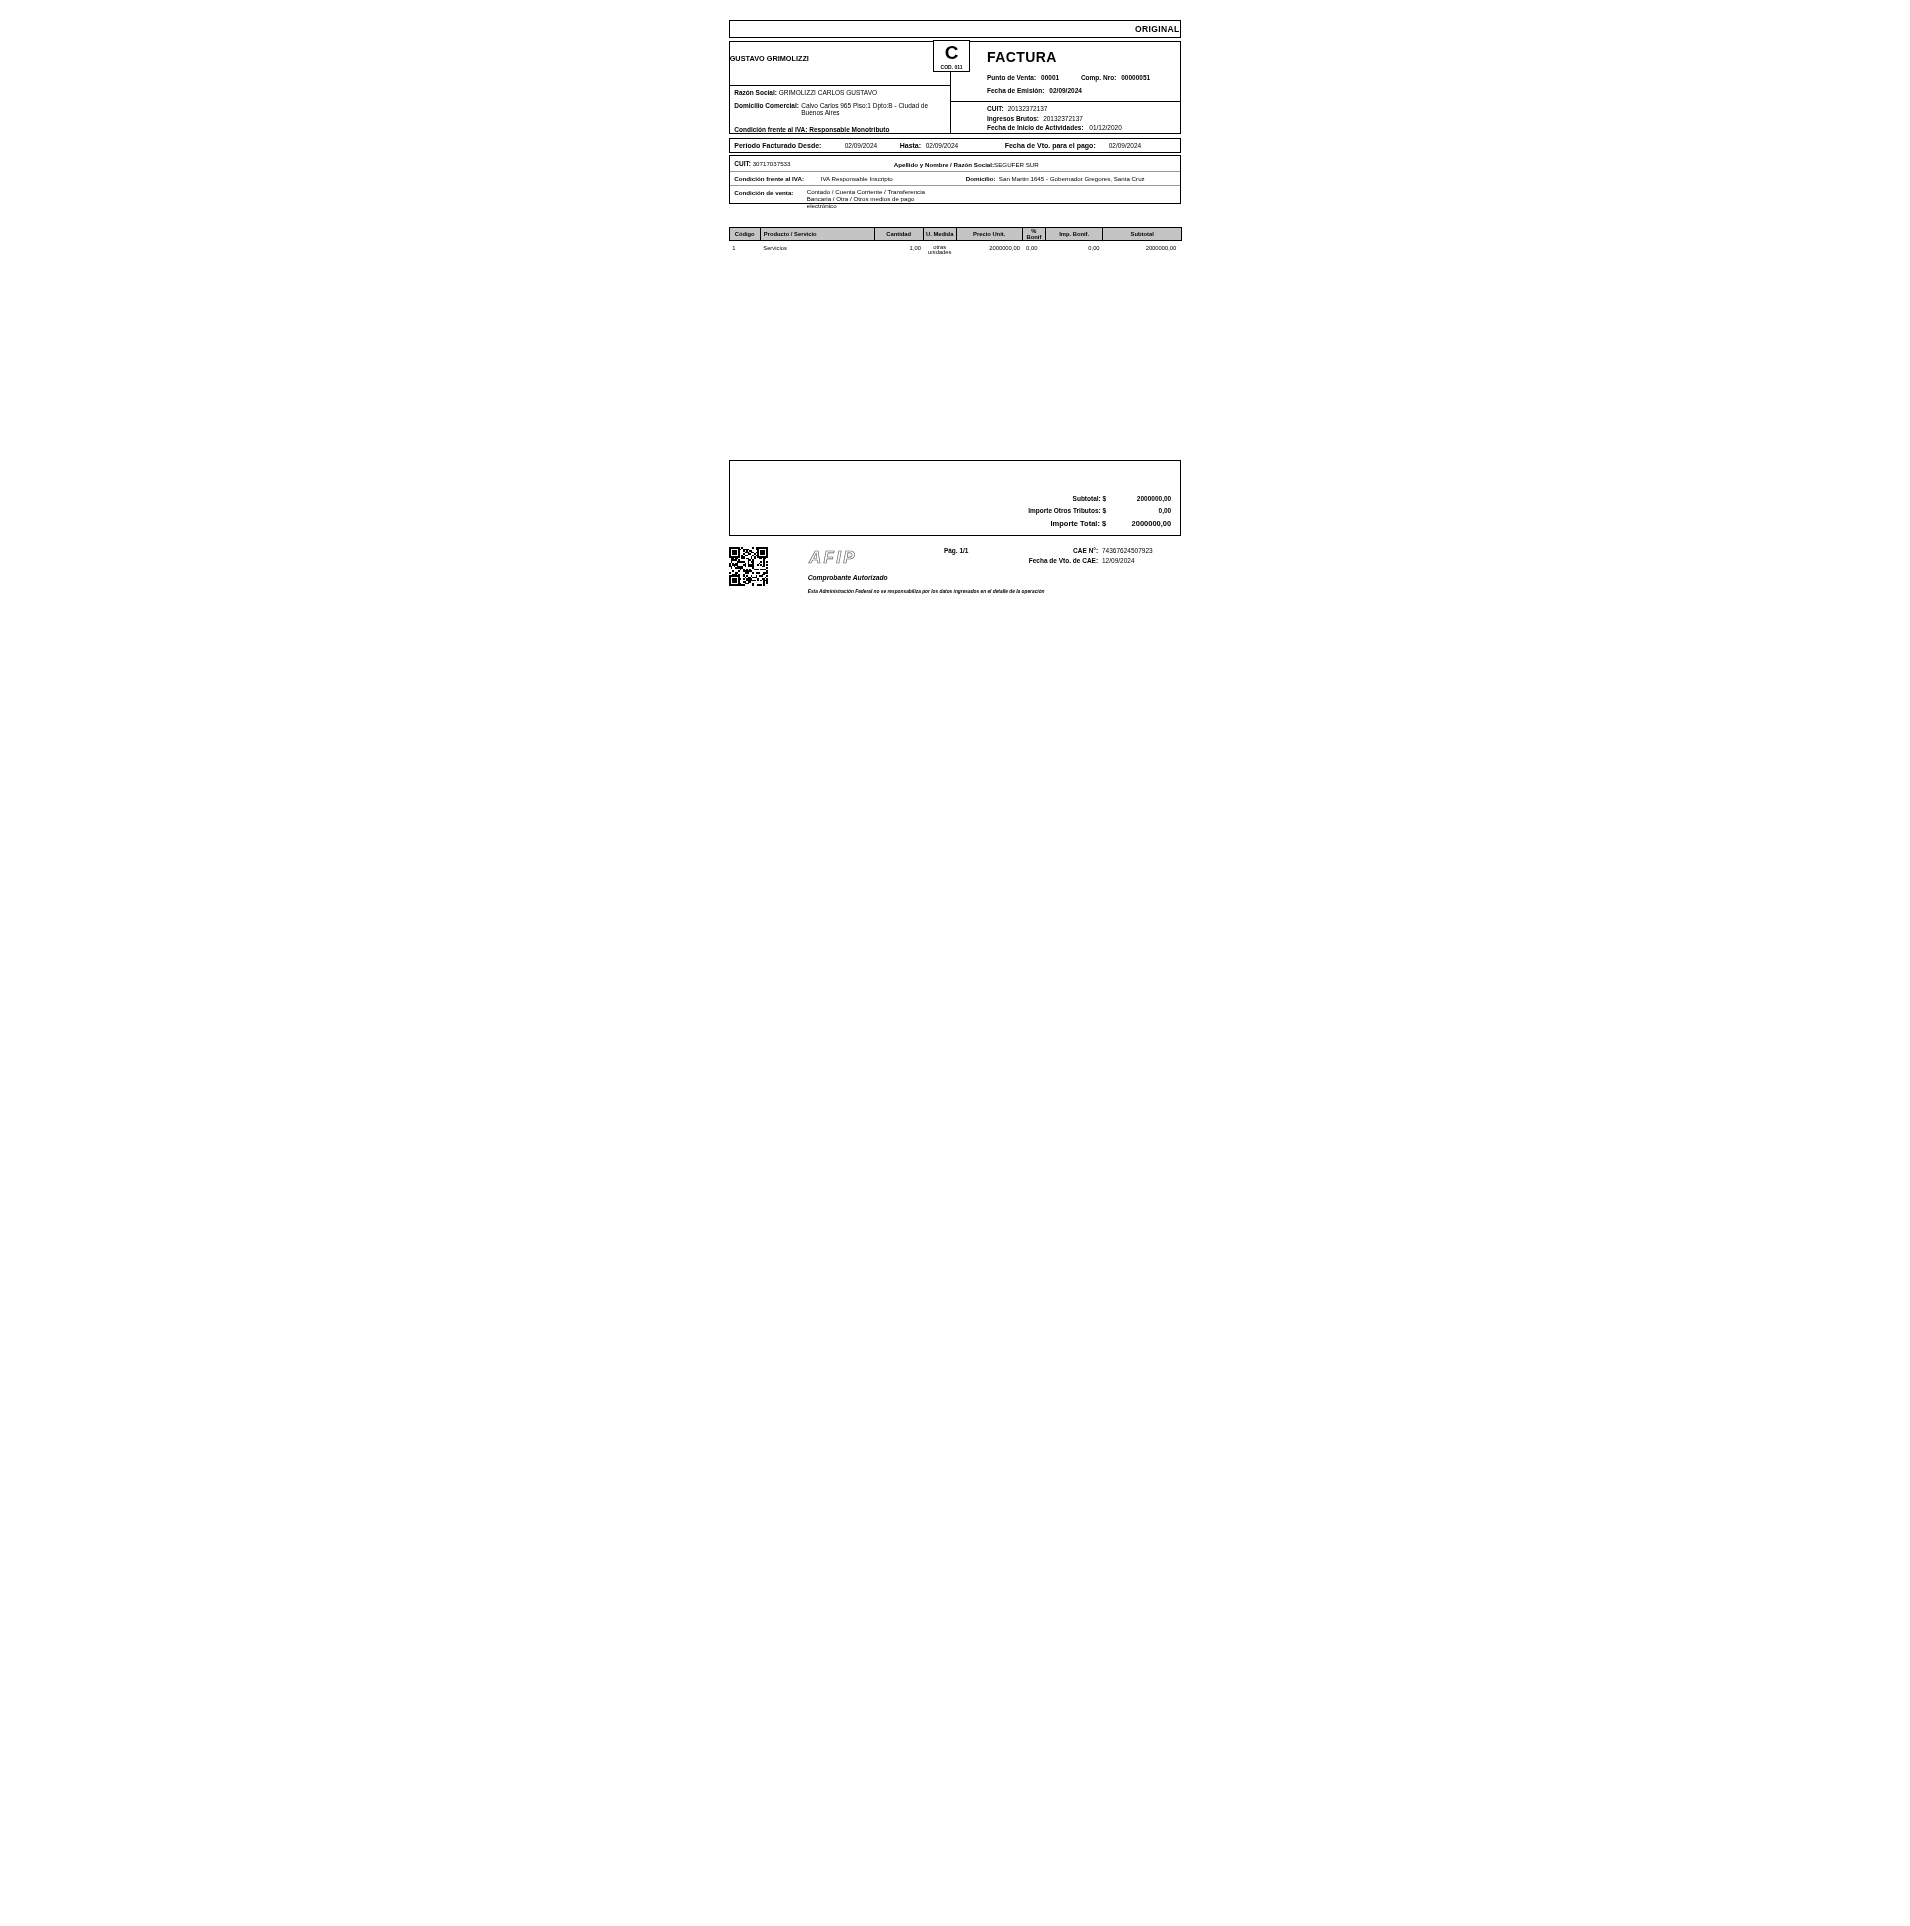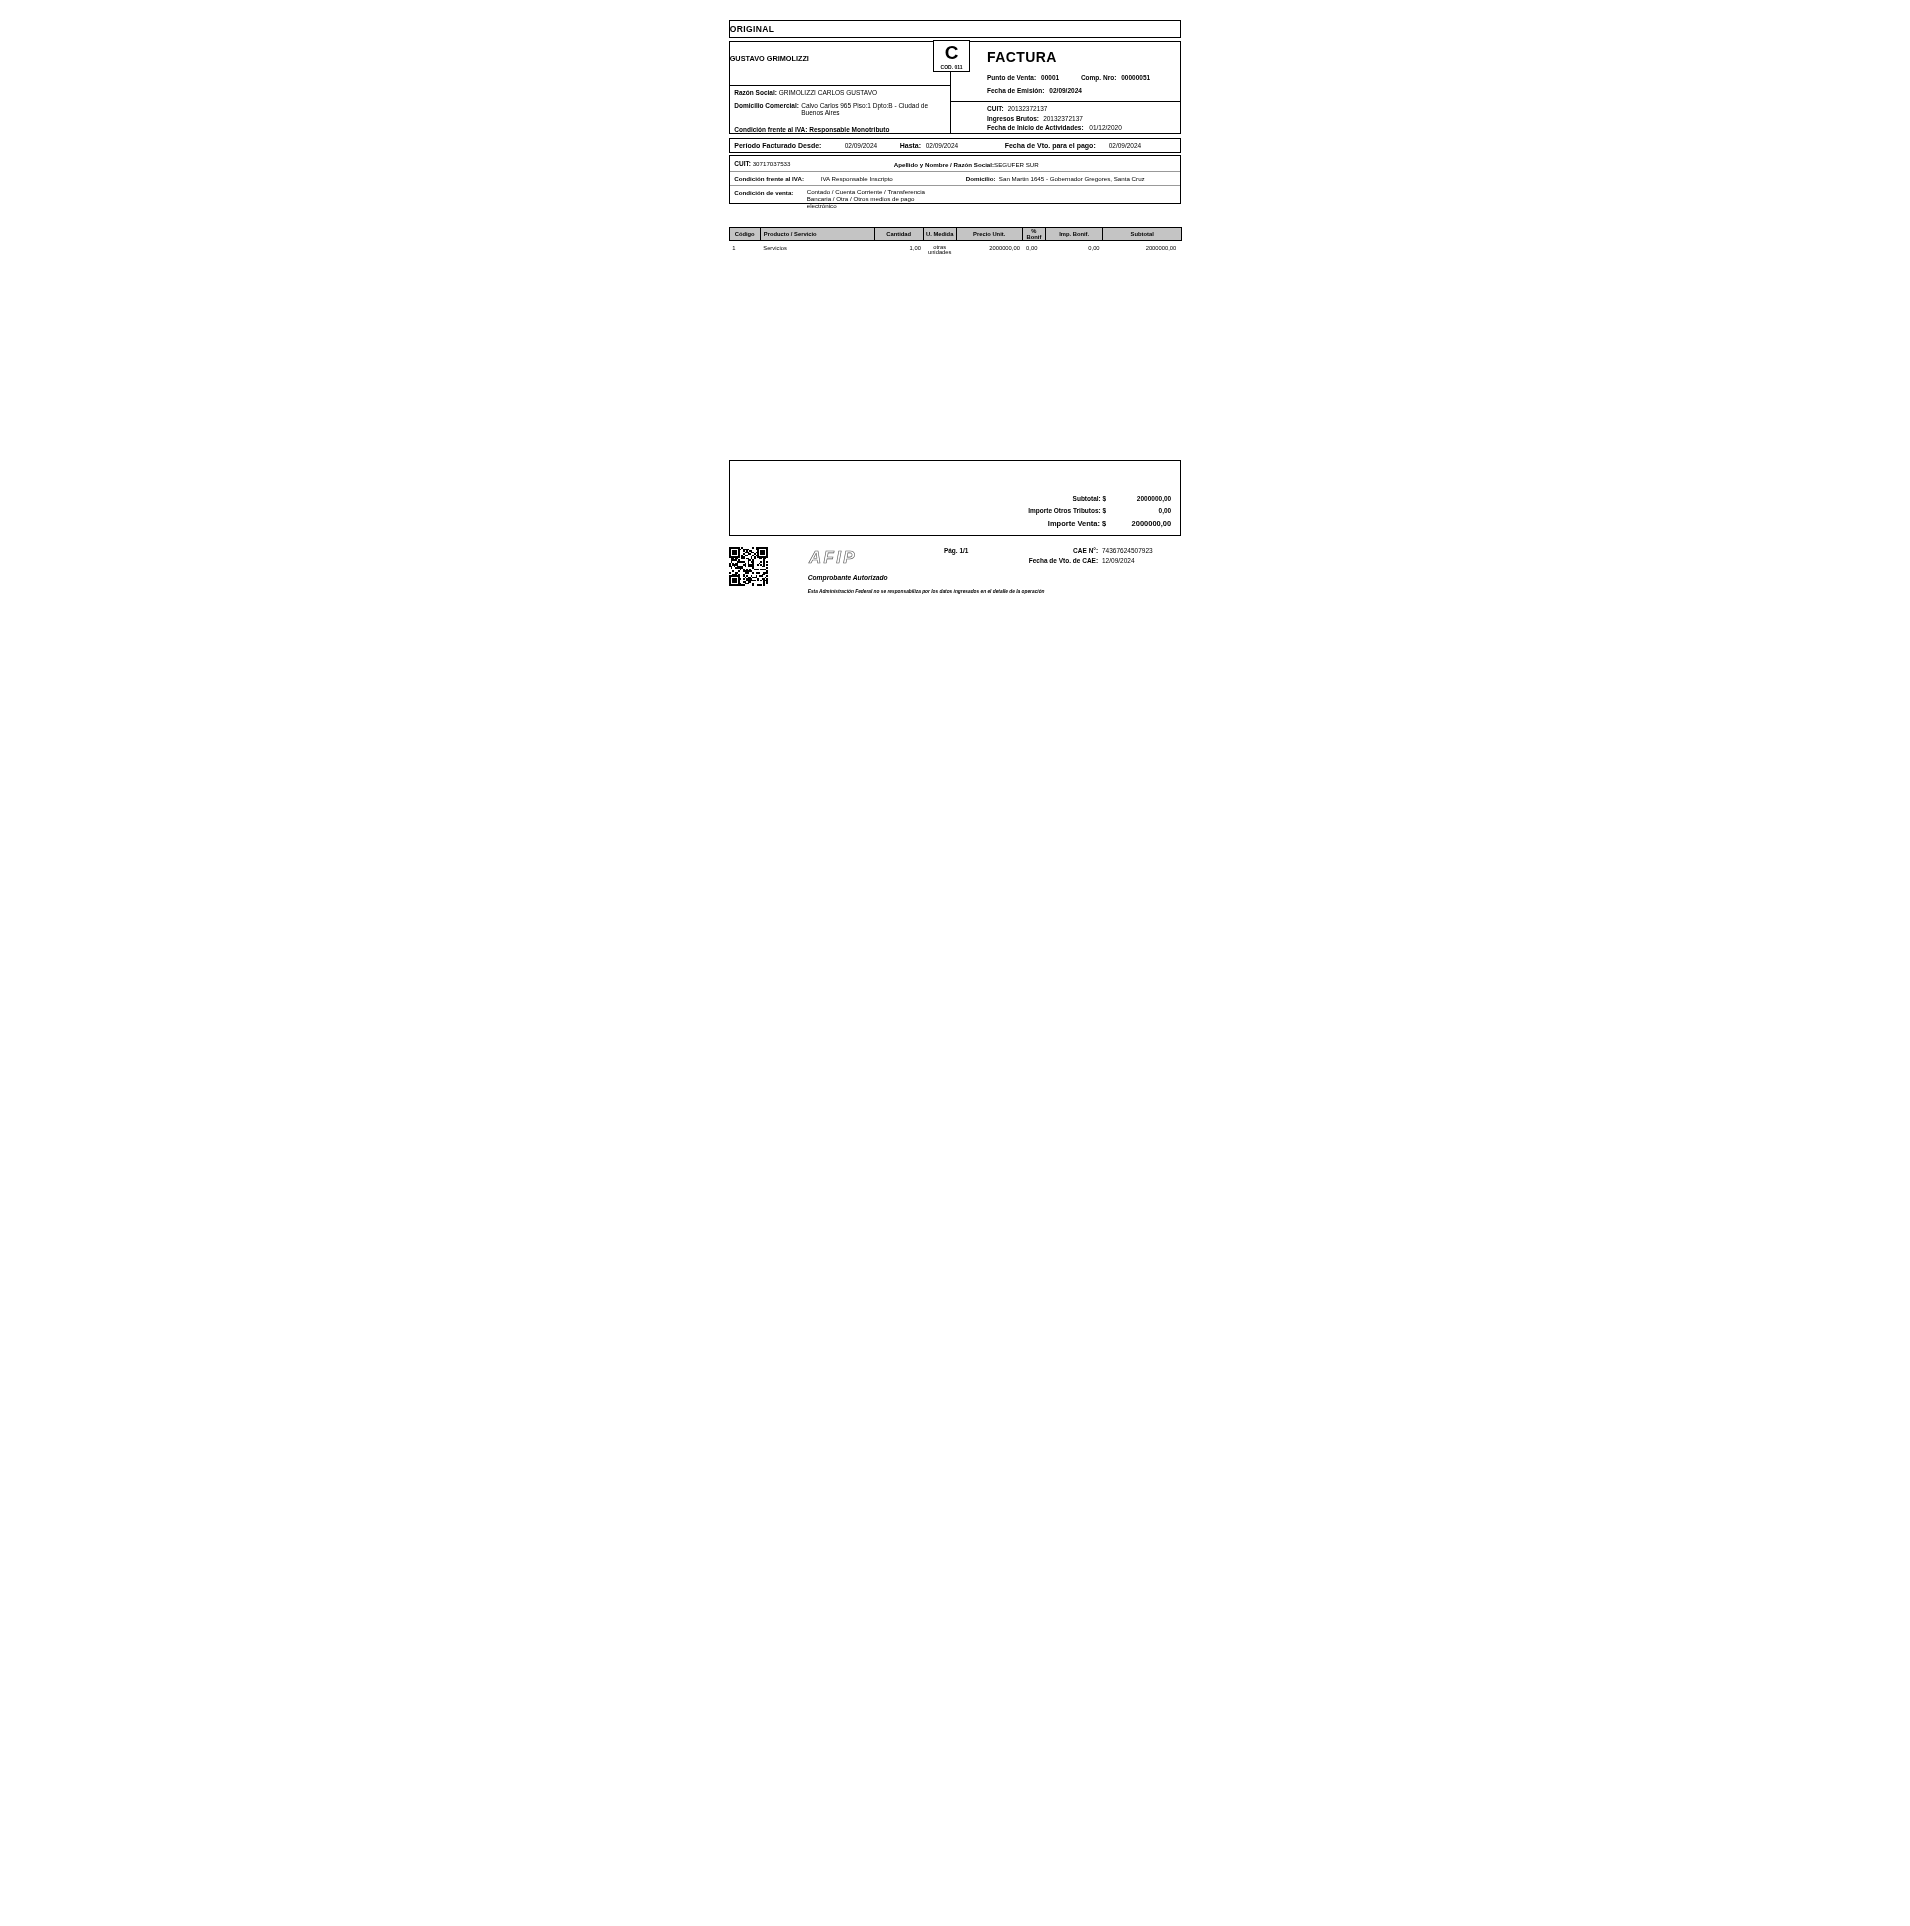--- a/index.html
+++ b/index.html
@@ -3,21 +3,21 @@
 <meta charset="utf-8">
 <style>
   * { box-sizing: border-box; margin: 0; padding: 0; }
   html, body { background: #fff; }
   body { font-family: "Liberation Sans", sans-serif; color: #000; }
   .page { position: relative; width: 478px; height: 676px; margin: 0 auto; background: #fff; overflow: hidden; }
   .box { position: absolute; border: 0.8px solid #000; background: #fff; }
   .b { font-weight: bold; }
   .abs { position: absolute; }
 
-  .original-bar { left: 12.7px; top: 20px; width: 452px; height: 17.7px; text-align: left;
+  .original-bar { left: 12.7px; top: 20px; width: 452px; height: 17.7px; text-align: right;
                   font-size: 8.5px; font-weight: bold; line-height: 16px; letter-spacing: 0.4px; }
 
   .hdr-left  { left: 12.7px;  top: 41px; width: 222px; height: 93px; }
   .hdr-right { left: 234px; top: 41px; width: 231px; height: 93px; }
   .cbox { left: 217px; top: 40px; width: 37px; height: 32px; z-index: 2; text-align: center; }
   .cbox .letter { font-size: 19px; font-weight: bold; line-height: 21px; margin-top: 0.8px; }
   .cbox .code   { font-size: 5px; font-weight: bold; margin-top: 0.8px; }
 
   .issuer-name { top: 11.6px; left: 0; width: 100%; font-size: 7.3px; font-weight: bold; }
   .hline  { left: 0; right: 0; border-top: 0.8px solid #000; }
@@ -191,21 +191,21 @@
   <div class="box totals-box">
     <div class="trow">
       <span class="tl">Subtotal: $</span>
       <span class="tv">2000000,00</span>
     </div>
     <div class="trow">
       <span class="tl">Importe Otros Tributos: $</span>
       <span class="tv">0,00</span>
     </div>
     <div class="trow total">
-      <span class="tl">Importe Venta: $</span>
+      <span class="tl">Importe Total: $</span>
       <span class="tv">2000000,00</span>
     </div>
   </div>
 
   <div class="footer">
     <svg id="qr" class="abs" style="left:0; top:1.5px;" width="39" height="39" viewBox="0 0 100 100" fill="#000" shape-rendering="crispEdges">
         <rect x="0" y="0" width="4" height="4"></rect>
         <rect x="4" y="0" width="4" height="4"></rect>
         <rect x="8" y="0" width="4" height="4"></rect>
         <rect x="12" y="0" width="4" height="4"></rect>

